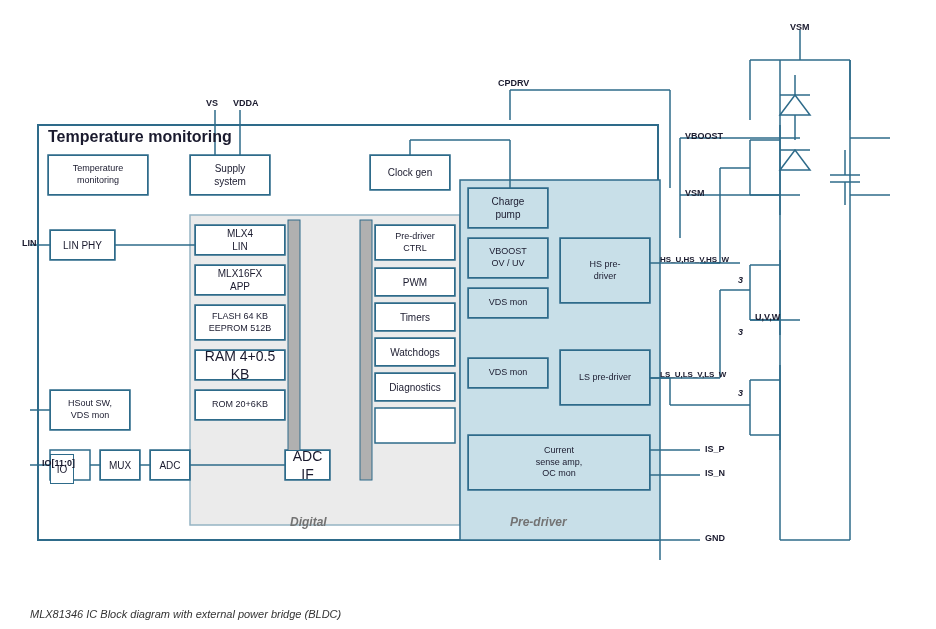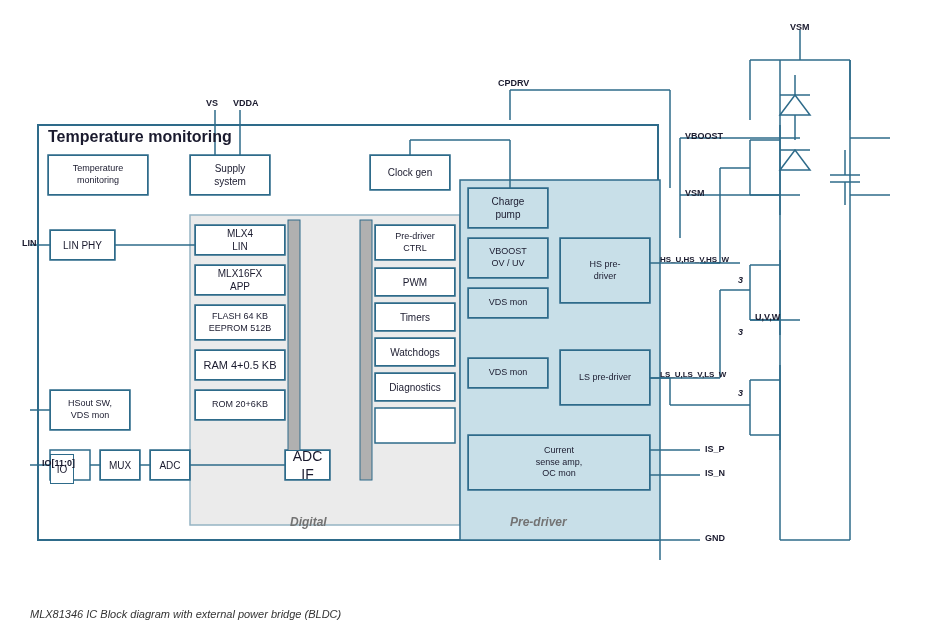--- a/index.html
+++ b/index.html
@@ -244,21 +244,21 @@
 
   <div class="block" style="left:28px; top:135px; width:100px; height:40px; font-size:9px;">Temperature<br>monitoring</div>
 
   <div class="block" style="left:350px; top:135px; width:80px; height:35px;">Clock gen</div>
 
   <div class="block" style="left:30px; top:210px; width:65px; height:30px;">LIN PHY</div>
 
   <div class="block" style="left:175px; top:205px; width:90px; height:30px;">MLX4<br>LIN</div>
   <div class="block" style="left:175px; top:245px; width:90px; height:30px;">MLX16FX<br>APP</div>
   <div class="block" style="left:175px; top:285px; width:90px; height:35px; font-size:9px;">FLASH 64 KB<br>EEPROM 512B</div>
-  <div class="block" style="left:175px; top:330px; width:90px; height:30px; font-size:11px;">RAM 4+0.5 KB</div>
+  <div class="block" style="left:175px; top:330px; width:90px; height:30px; font-size:14px;">RAM 4+0.5 KB</div>
   <div class="block" style="left:175px; top:370px; width:90px; height:30px; font-size:9px;">ROM 20+6KB</div>
 
   <div class="block" style="left:355px; top:205px; width:80px; height:35px; font-size:9px;">Pre-driver<br>CTRL</div>
 
   <div class="block" style="left:355px; top:248px; width:80px; height:28px;">PWM</div>
 
   <div class="block" style="left:355px; top:283px; width:80px; height:28px;">Timers</div>
 
   <div class="block" style="left:355px; top:318px; width:80px; height:28px;">Watchdogs</div>
 

